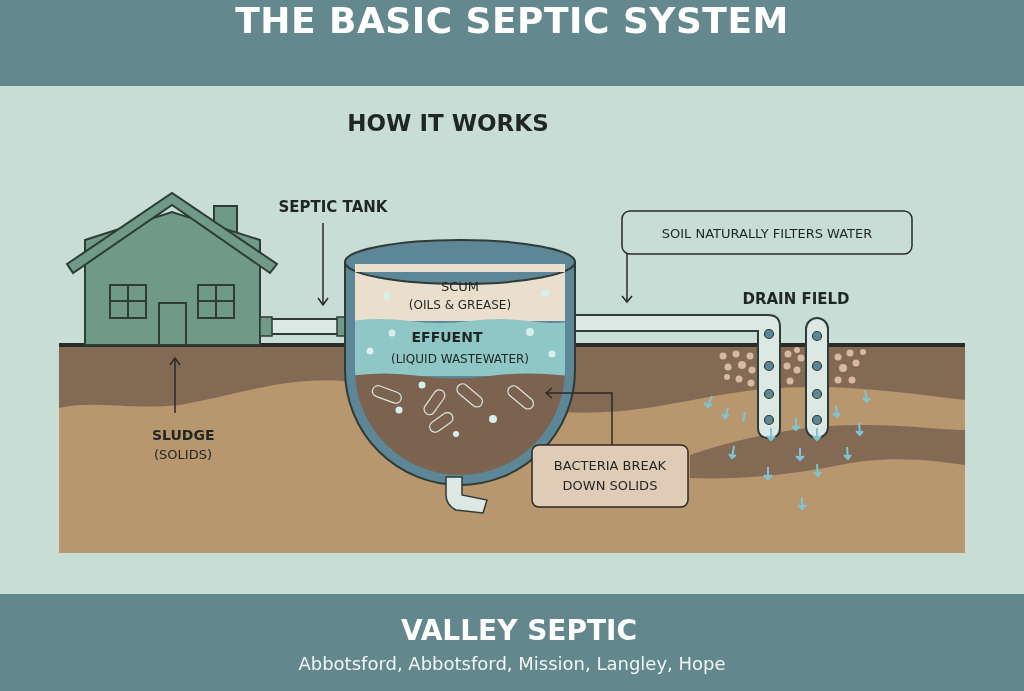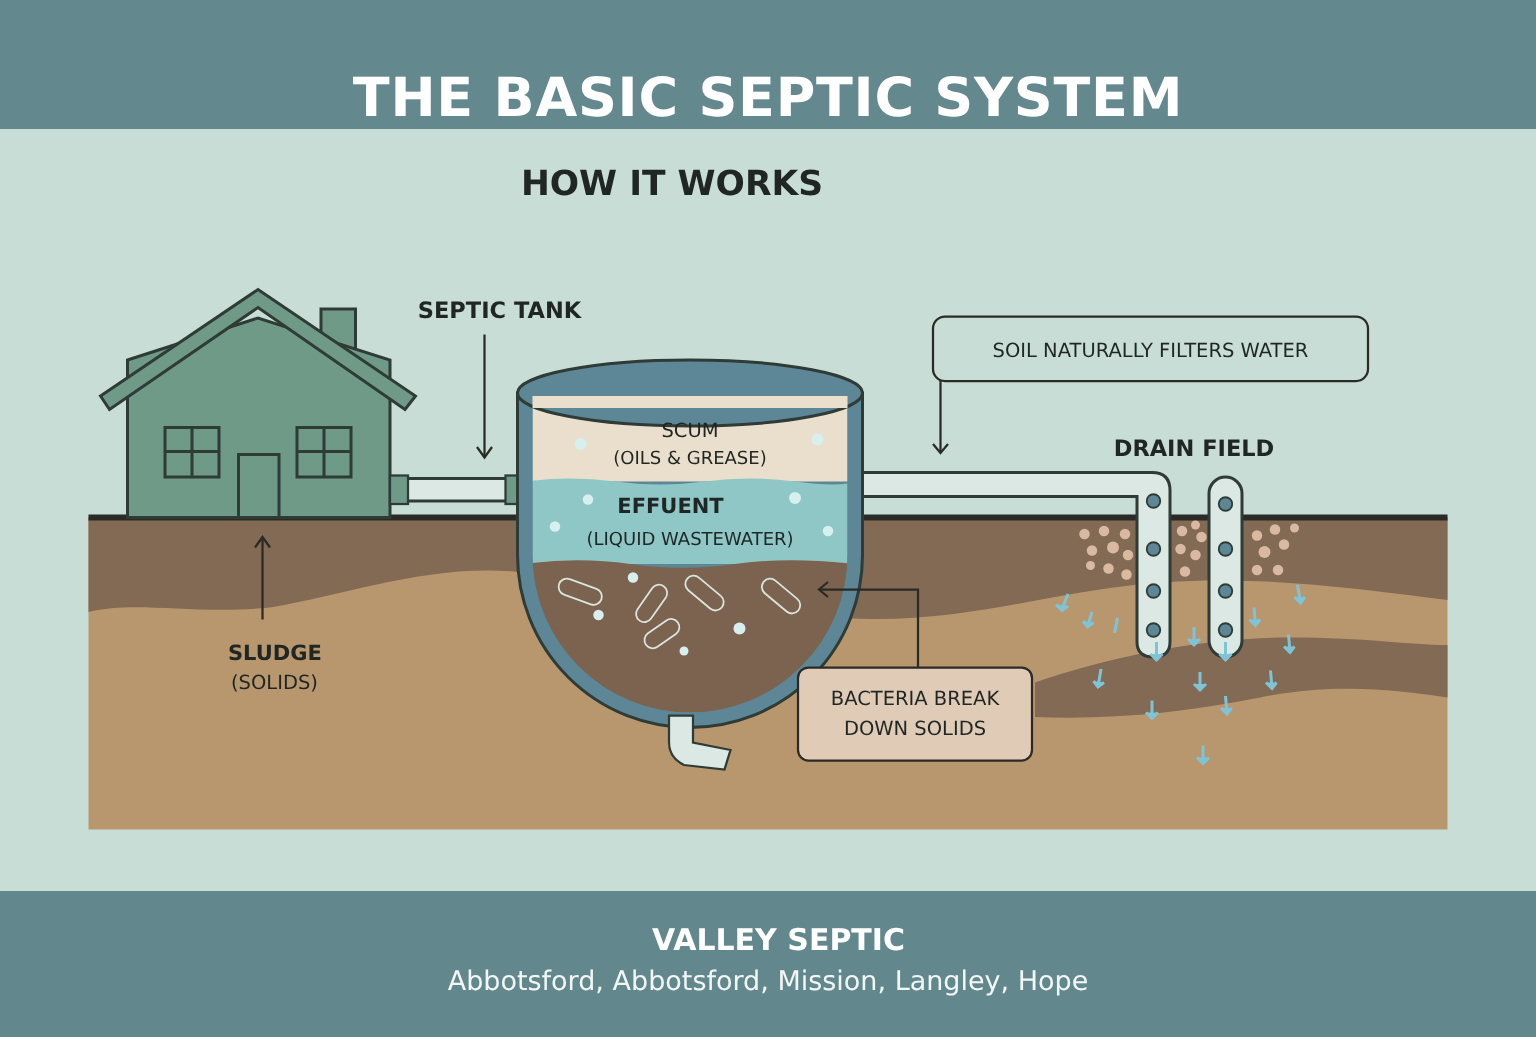--- a/index.html
+++ b/index.html
@@ -1,35 +1,35 @@
 <!DOCTYPE html>
 <html><head>
 <meta charset="utf-8">
 <style>
   * { margin: 0; padding: 0; box-sizing: border-box; }
   html, body { width: 1024px; height: 691px; overflow: hidden; background: #c8ddd5; }
   body { font-family: "Liberation Sans", "DejaVu Sans", sans-serif; position: relative; }
   .header {
     position: absolute; left: 0; top: 0; width: 1024px; height: 86px;
-    background: #63888d; display: flex; align-items: flex-end; justify-content: center;
+    background: #63888d; display: flex; align-items: flex-start; justify-content: center;
   }
   .header-title {
     color: #ffffff; font-size: 36px; font-weight: bold; letter-spacing: 0.5px;
     font-family: "DejaVu Sans", sans-serif;
   }
   .subheading {
     position: absolute; left: 0; top: 110px; width: 896px; text-align: center;
     font-size: 23px; font-weight: bold; color: #1f2624; font-family: "DejaVu Sans", sans-serif;
   }
   .footer {
     position: absolute; left: 0; top: 594px; width: 1024px; height: 97px;
     background: #62888d; text-align: center;
   }
   .footer-brand {
-    margin-top: 20px; color: #fff; font-size: 20px; font-weight: bold;
+    margin-top: 20px; color: #fff; font-size: 28px; font-weight: bold;
     font-family: "DejaVu Sans", sans-serif;
     padding-left: 14px;
   }
   .footer-areas {
     margin-top: 6px; color: #f2f6f5; font-size: 18px; font-family: "DejaVu Sans", sans-serif;
   }
   svg.diagram { position: absolute; left: 0; top: 0; }
   .lbl { font-family: "DejaVu Sans", sans-serif; fill: #1f2624; }
 </style>
 </head>

